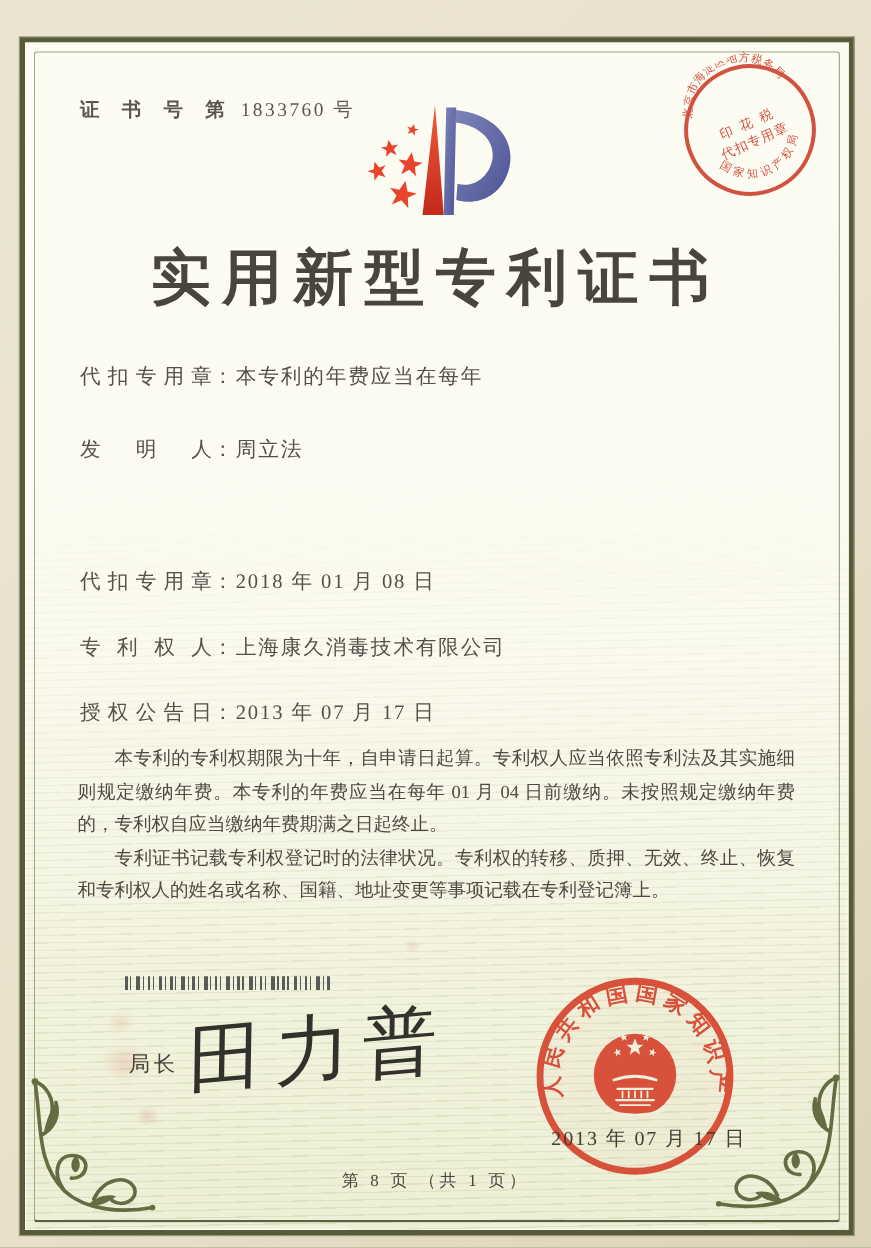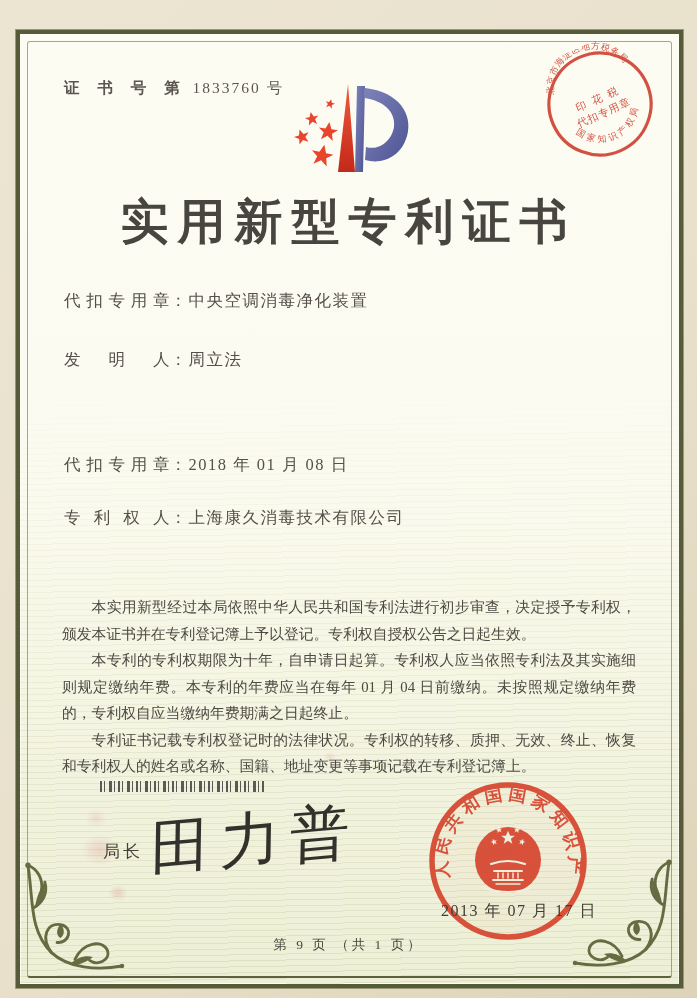--- a/index.html
+++ b/index.html
@@ -168,34 +168,36 @@
     <text style="font-size:9px;letter-spacing:3px" fill="#cf4433">
       <textPath href="#taxBot" startOffset="50%" text-anchor="middle">国家知识产权局</textPath>
     </text>
     <text x="60" y="58" text-anchor="middle" style="font-size:10.5px;letter-spacing:2px" fill="#cf4433">印 花 税</text>
     <text x="60" y="73" text-anchor="middle" style="font-size:10.5px;letter-spacing:1px" fill="#cf4433">代扣专用章</text>
   </svg>
 
   <div class="doc-title">实用新型专利证书</div>
 
   <div class="field-row" style="top:290px">
-    <span class="lbl">代扣专用章</span><span class="colon">：</span><span class="val">中央空调消毒净化装置</span>
+    <span class="lbl">代扣专用章</span><span class="colon">：</span><span class="val">本专利的年费应当在每年</span>
   </div>
   <div class="field-row" style="top:349px">
     <span class="lbl">发明人</span><span class="colon">：</span><span class="val">周立法</span>
   </div>
   <div class="field-row" style="top:454px">
     <span class="lbl">代扣专用章</span><span class="colon">：</span><span class="val">2018 年 01 月 08 日</span>
   </div>
   <div class="field-row" style="top:507px">
     <span class="lbl">专利权人</span><span class="colon">：</span><span class="val">上海康久消毒技术有限公司</span>
   </div>
+  <div class="field-row" style="top:559px">
+    <span class="lbl">授权公告日</span><span class="colon">：</span><span class="val">2013 年 07 月 17 日</span>
+  </div>
 
   <div class="body-text">
-    <p>本实用新型经过本局依照中华人民共和国专利法进行初步审查，决定授予专利权，颁发本证书并在专利登记簿上予以登记。专利权自授权公告之日起生效。</p>
     <p>本专利的专利权期限为十年，自申请日起算。专利权人应当依照专利法及其实施细则规定缴纳年费。本专利的年费应当在每年 01 月 04 日前缴纳。未按照规定缴纳年费的，专利权自应当缴纳年费期满之日起终止。</p>
     <p>专利证书记载专利权登记时的法律状况。专利权的转移、质押、无效、终止、恢复和专利权人的姓名或名称、国籍、地址变更等事项记载在专利登记簿上。</p>
   </div>
 
   <div class="barcode"></div>
 
   <div class="director">局长</div>
   <div class="signature">田力普</div>
 
   <svg class="seal" viewBox="0 0 170 170">
@@ -219,15 +221,15 @@
       <path d="M68,88 Q85,82 102,88" stroke-width="2.2"></path>
       <path d="M71,95 L99,95" stroke-width="1.8"></path>
       <path d="M75,97 V102 M80,97 V102 M85,97 V102 M90,97 V102 M95,97 V102" stroke-width="1.4"></path>
       <path d="M70,104 L100,104" stroke-width="1.8"></path>
       <path d="M73,108 L97,108" stroke-width="1.4"></path>
       <path d="M62,112 Q85,120 108,112" stroke-width="2"></path>
     </g>
   </svg>
   <div class="seal-date">2013 年 07 月 17 日</div>
 
-  <div class="footer">第 9 页 （共 1 页）</div>
+  <div class="footer">第 8 页 （共 1 页）</div>
 
 </div>
 
 </body></html>

